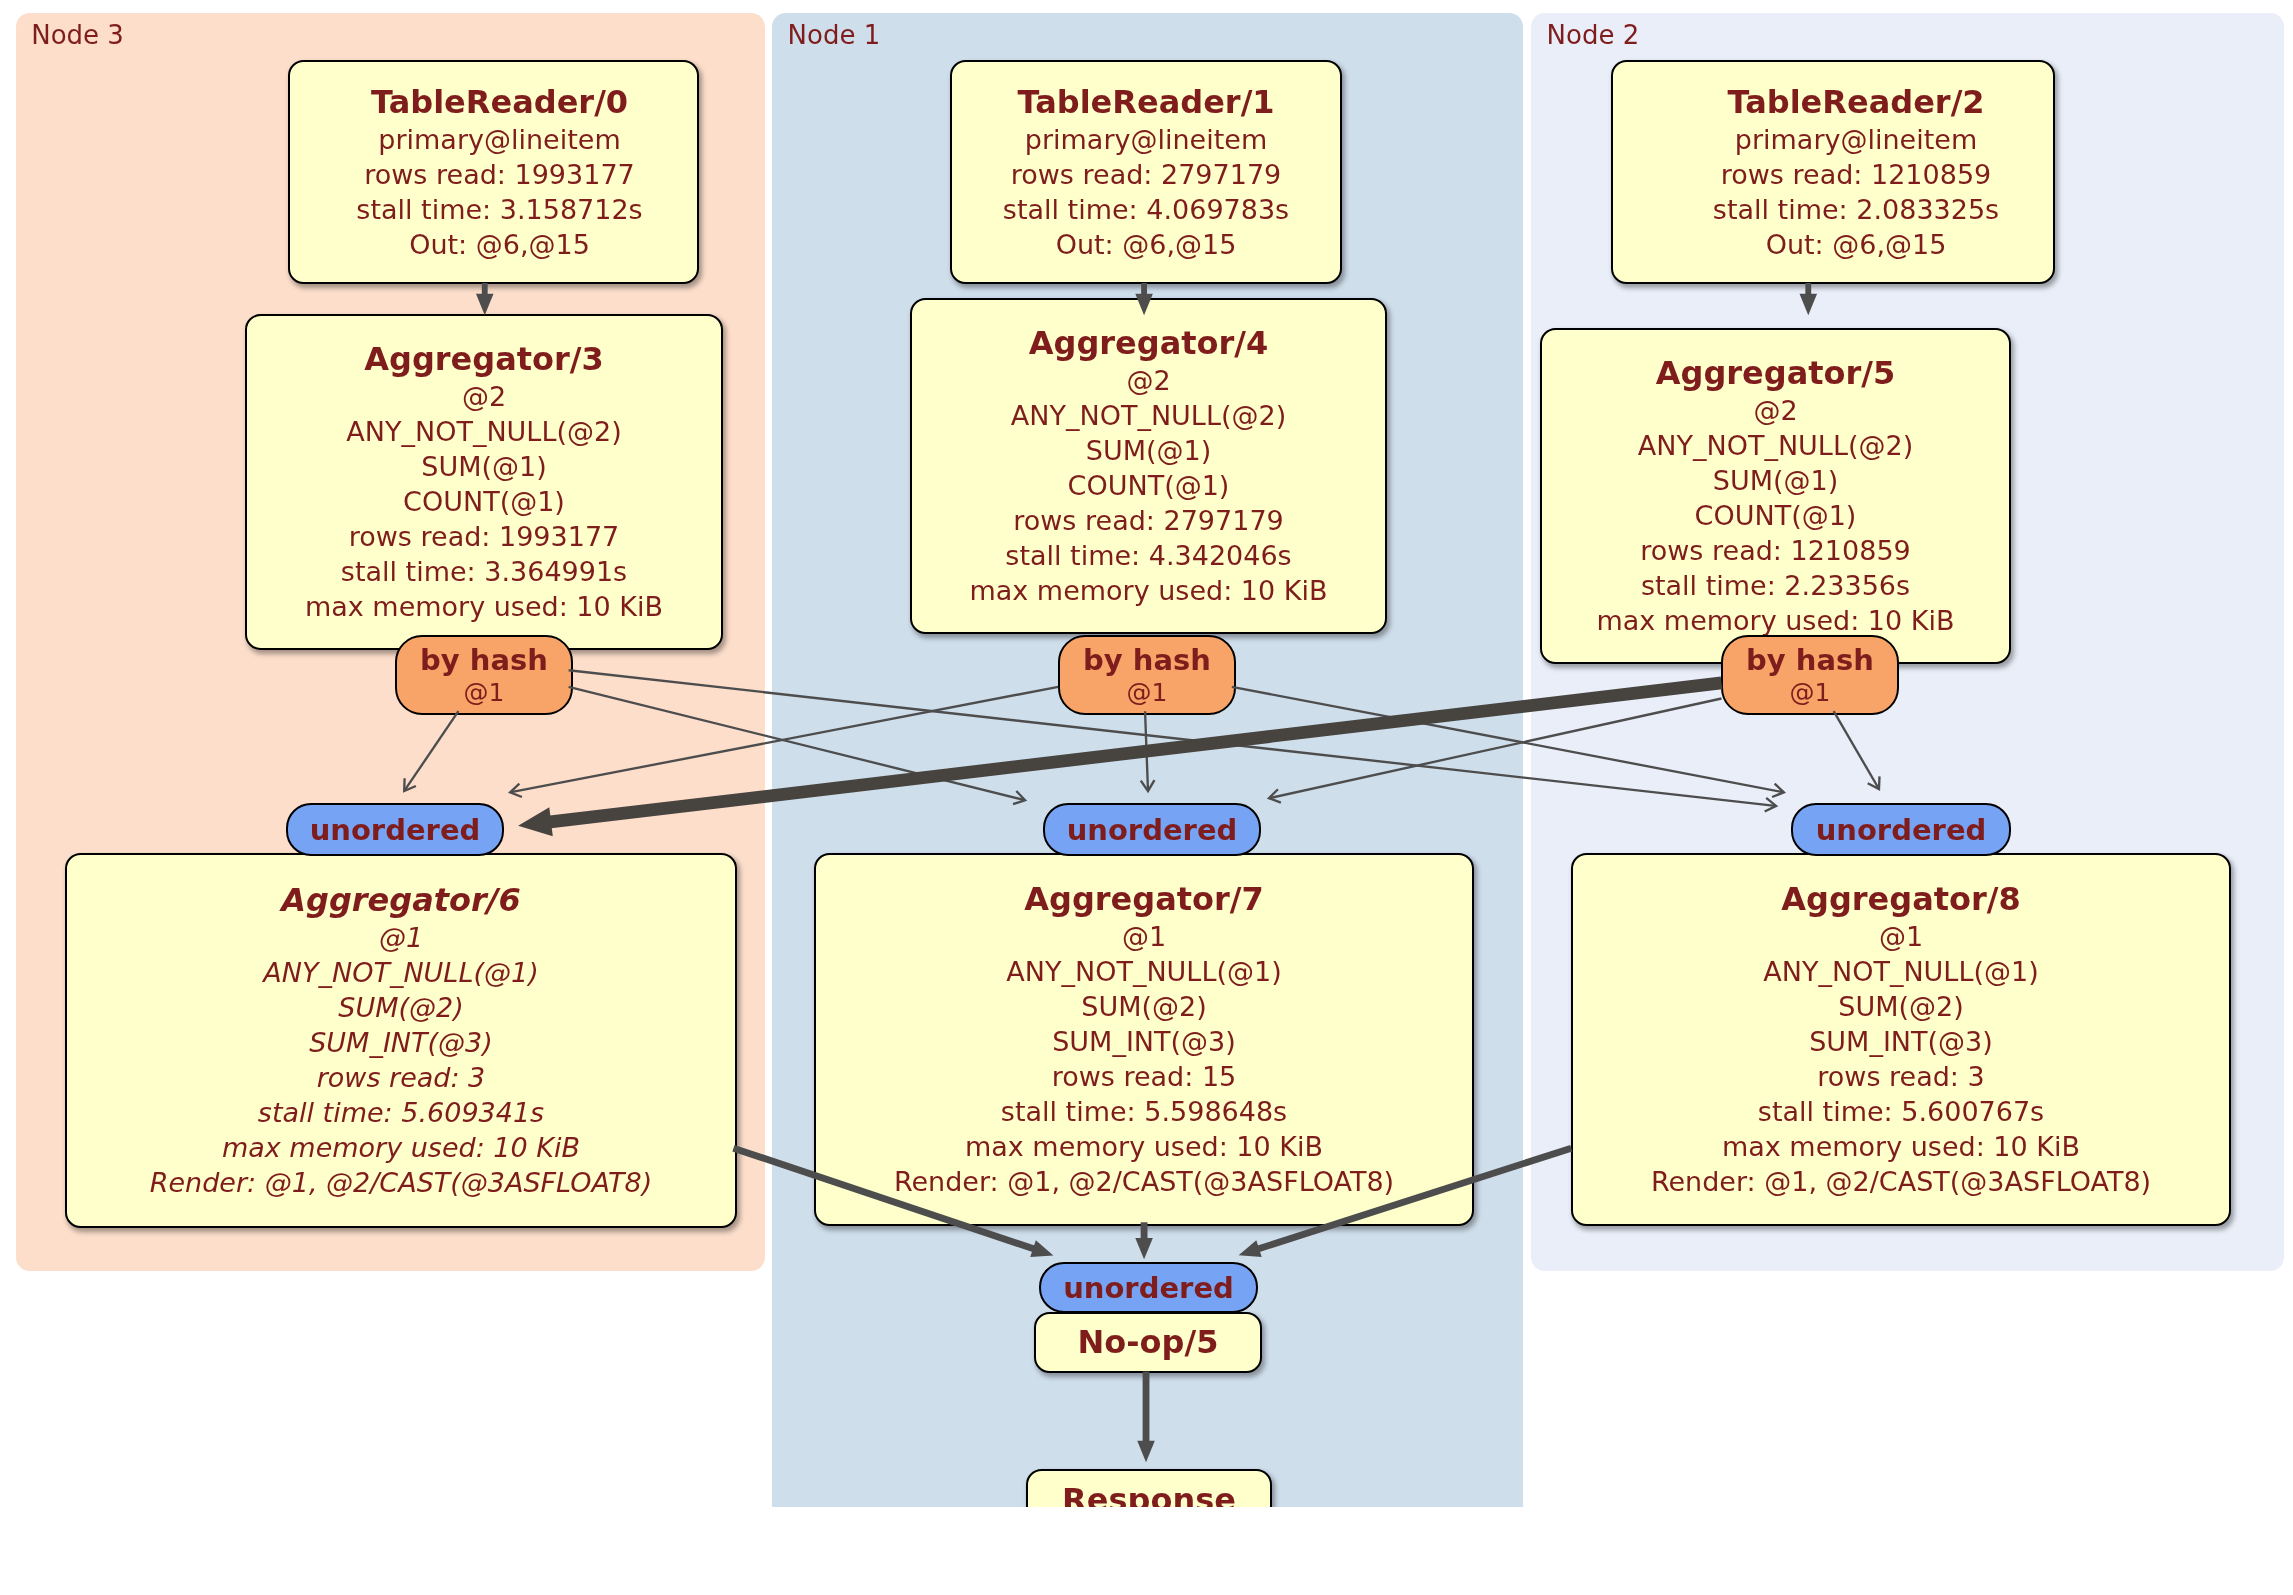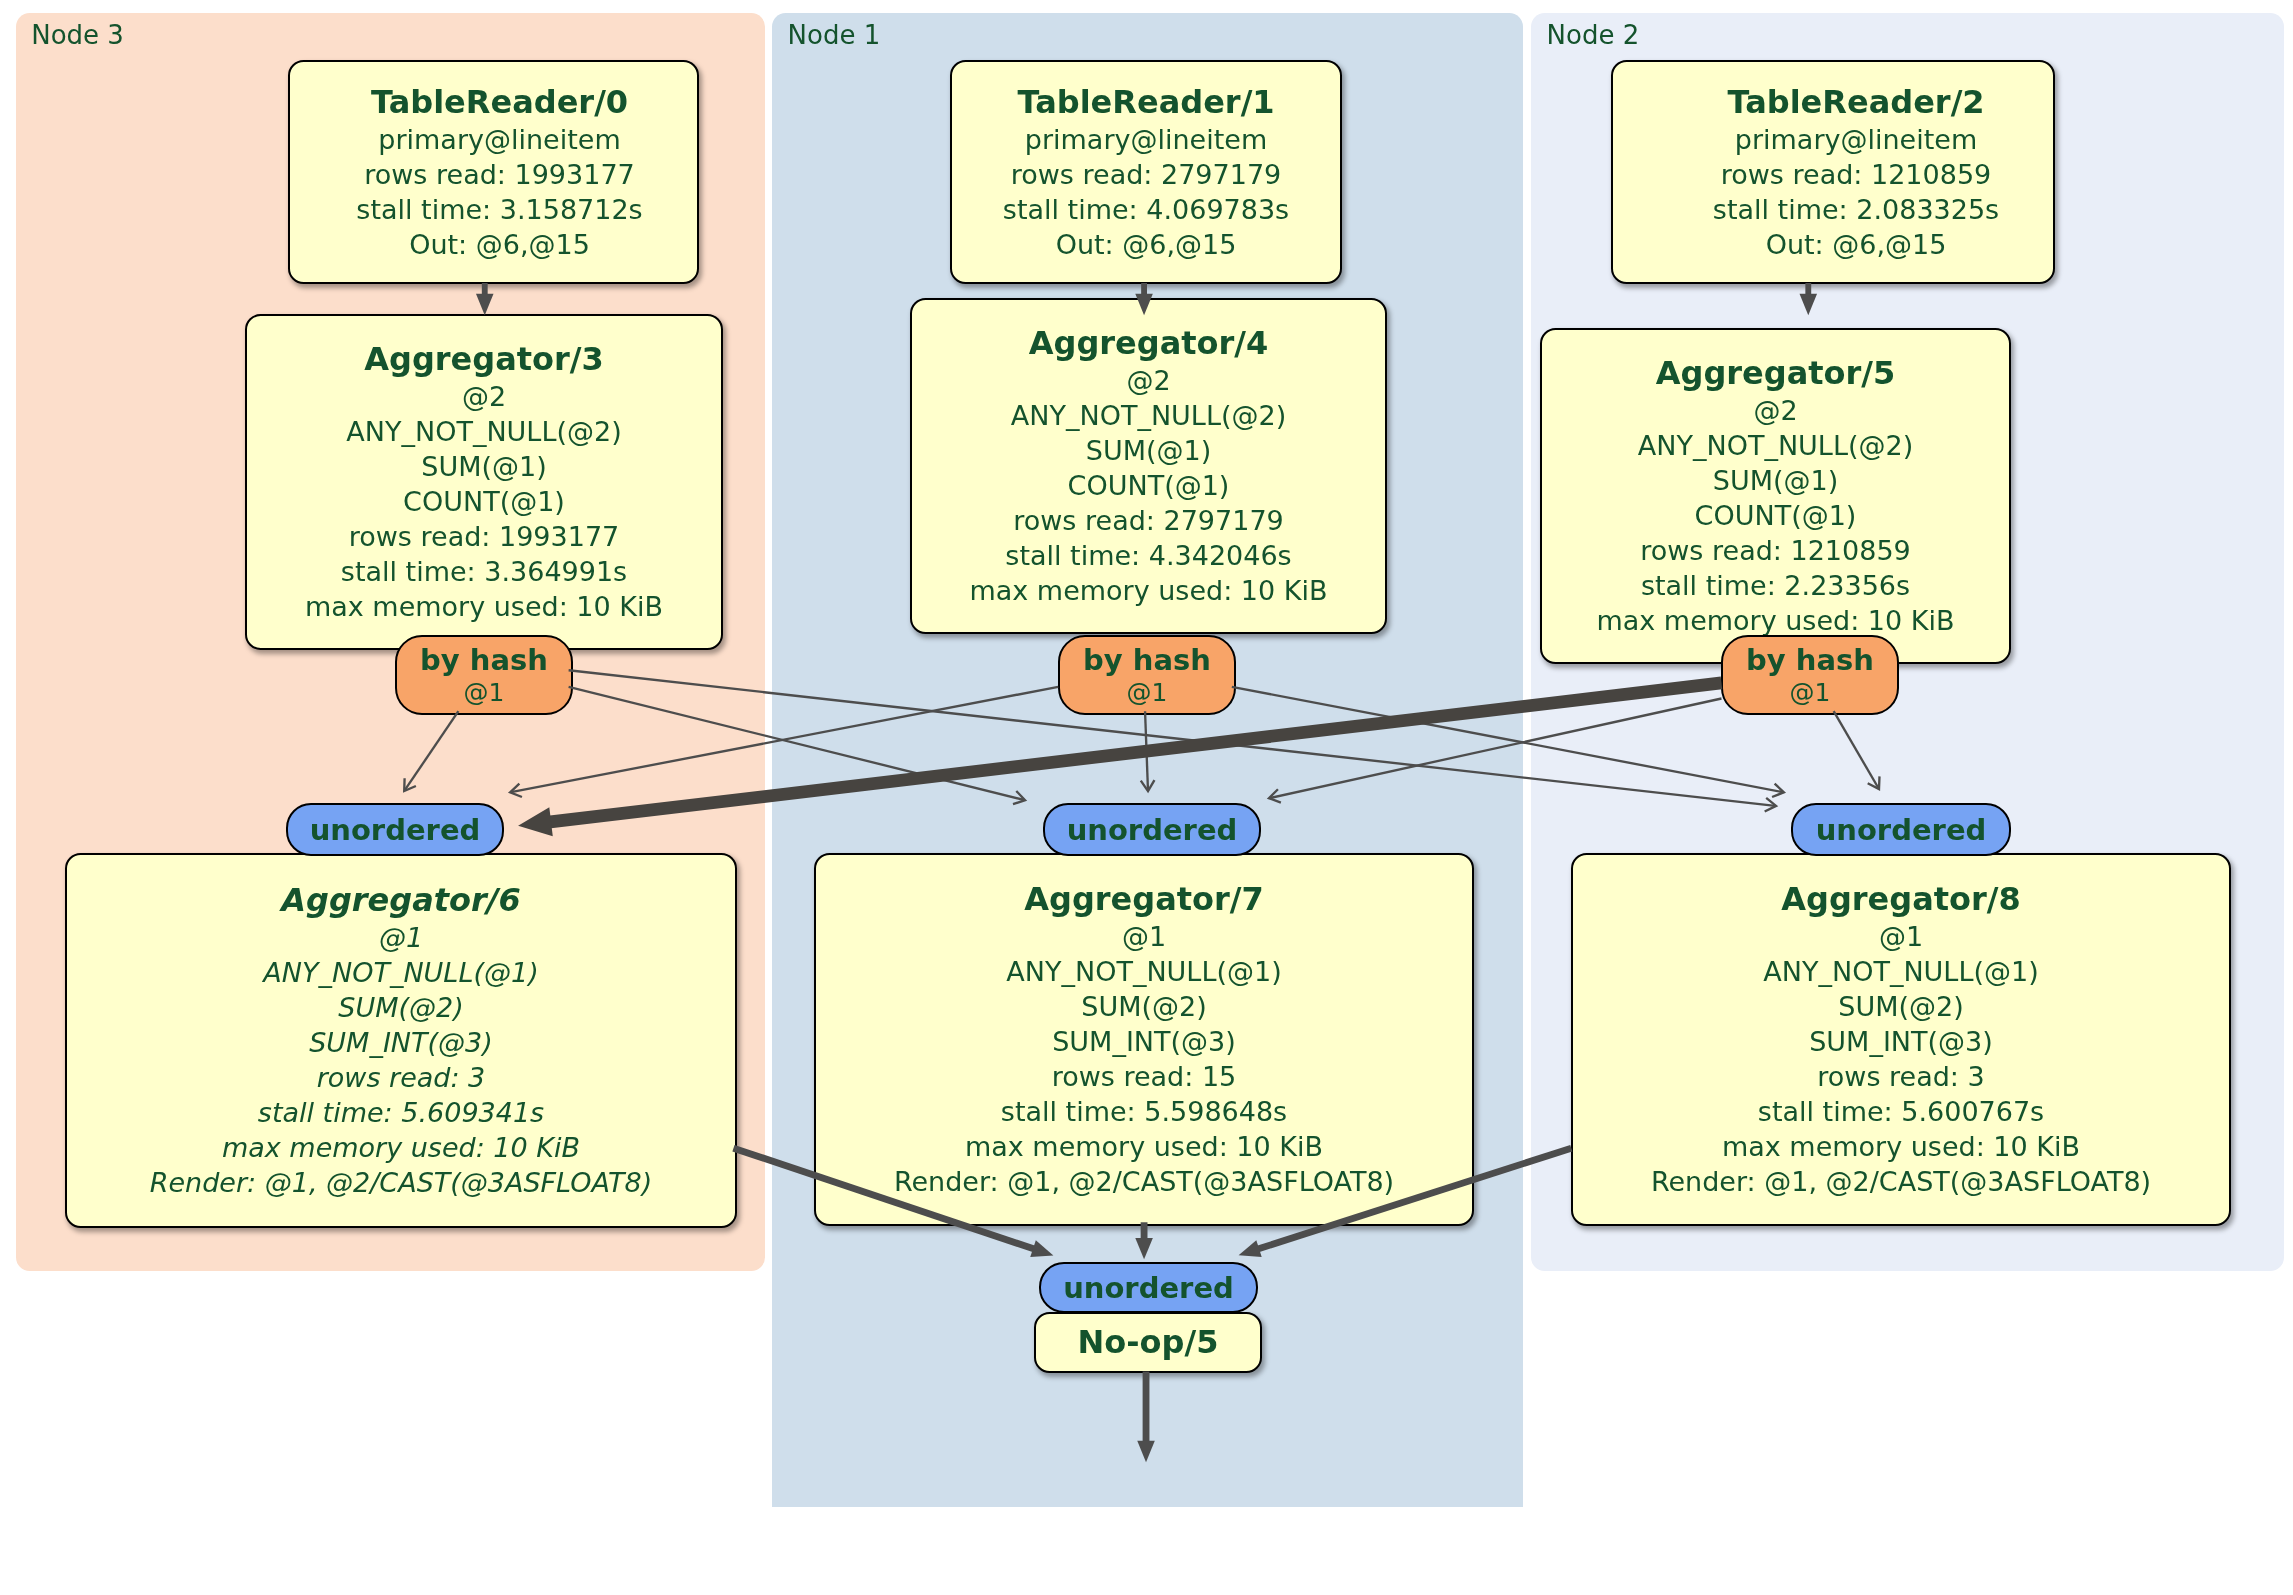--- a/index.html
+++ b/index.html
@@ -1,19 +1,19 @@
 <!DOCTYPE html>
 <html><head>
 <meta charset="utf-8">
 <style>
   html, body { margin:0; padding:0; background:#ffffff; }
   #canvas {
     position:relative; width:2294px; height:1507px;
     font-family:"DejaVu Sans","Liberation Sans",sans-serif;
-    color:#14532d; overflow:hidden; background:#ffffff;
+    color:#7f1d1d; overflow:hidden; background:#ffffff;
   }
   .region { position:absolute; border-radius:13.7px; z-index:0; }
   .region-label { position:absolute; left:15.6px; top:7.8px; font-size:26px; z-index:1; }
   #region-node3 { left:15.6px;  top:12.7px; width:749px;  height:1258px; background:#fcdecb; }
   #region-node1 { left:772px; top:12.7px; width:751px;  height:1560px; background:#cfdeeb; }
   #region-node2 { left:1531px;top:12.7px; width:753px;  height:1258px; background:#e9eef8; }
 
   .pbox {
     position:absolute; background:#ffffcc; border:2.9px solid #000; border-radius:15.6px;
     display:flex; flex-direction:column; justify-content:center; align-items:center;
@@ -184,20 +184,23 @@
     <div class="ln">SUM(@2)</div>
     <div class="ln">SUM_INT(@3)</div>
     <div class="ln">rows read: 3</div>
     <div class="ln">stall time: 5.600767s</div>
     <div class="ln">max memory used: 10 KiB</div>
     <div class="ln">Render: @1, @2/CAST(@3ASFLOAT8)</div>
   </div>
 
   <div class="pbox" id="noop">
     <div class="title">No-op/5</div>
+  </div>
+  <div class="pbox" id="resp">
+    <div class="title">Response</div>
   </div>
 
   <svg class="edges" width="2294" height="1596" viewBox="0 0 2352 1636">
     <defs>
       <marker id="mthin" markerUnits="userSpaceOnUse" markerWidth="18" markerHeight="18" refX="12" refY="9" orient="auto">
         <path d="M2,2 L13,9 L2,16" fill="none" stroke="#4d4d4d" stroke-width="2.4"></path>
       </marker>
       <marker id="msolid" markerUnits="userSpaceOnUse" markerWidth="26" markerHeight="22" refX="4" refY="11" orient="auto">
         <path d="M1,2 L23,11 L1,20 Z" fill="#4d4d4d"></path>
       </marker>

